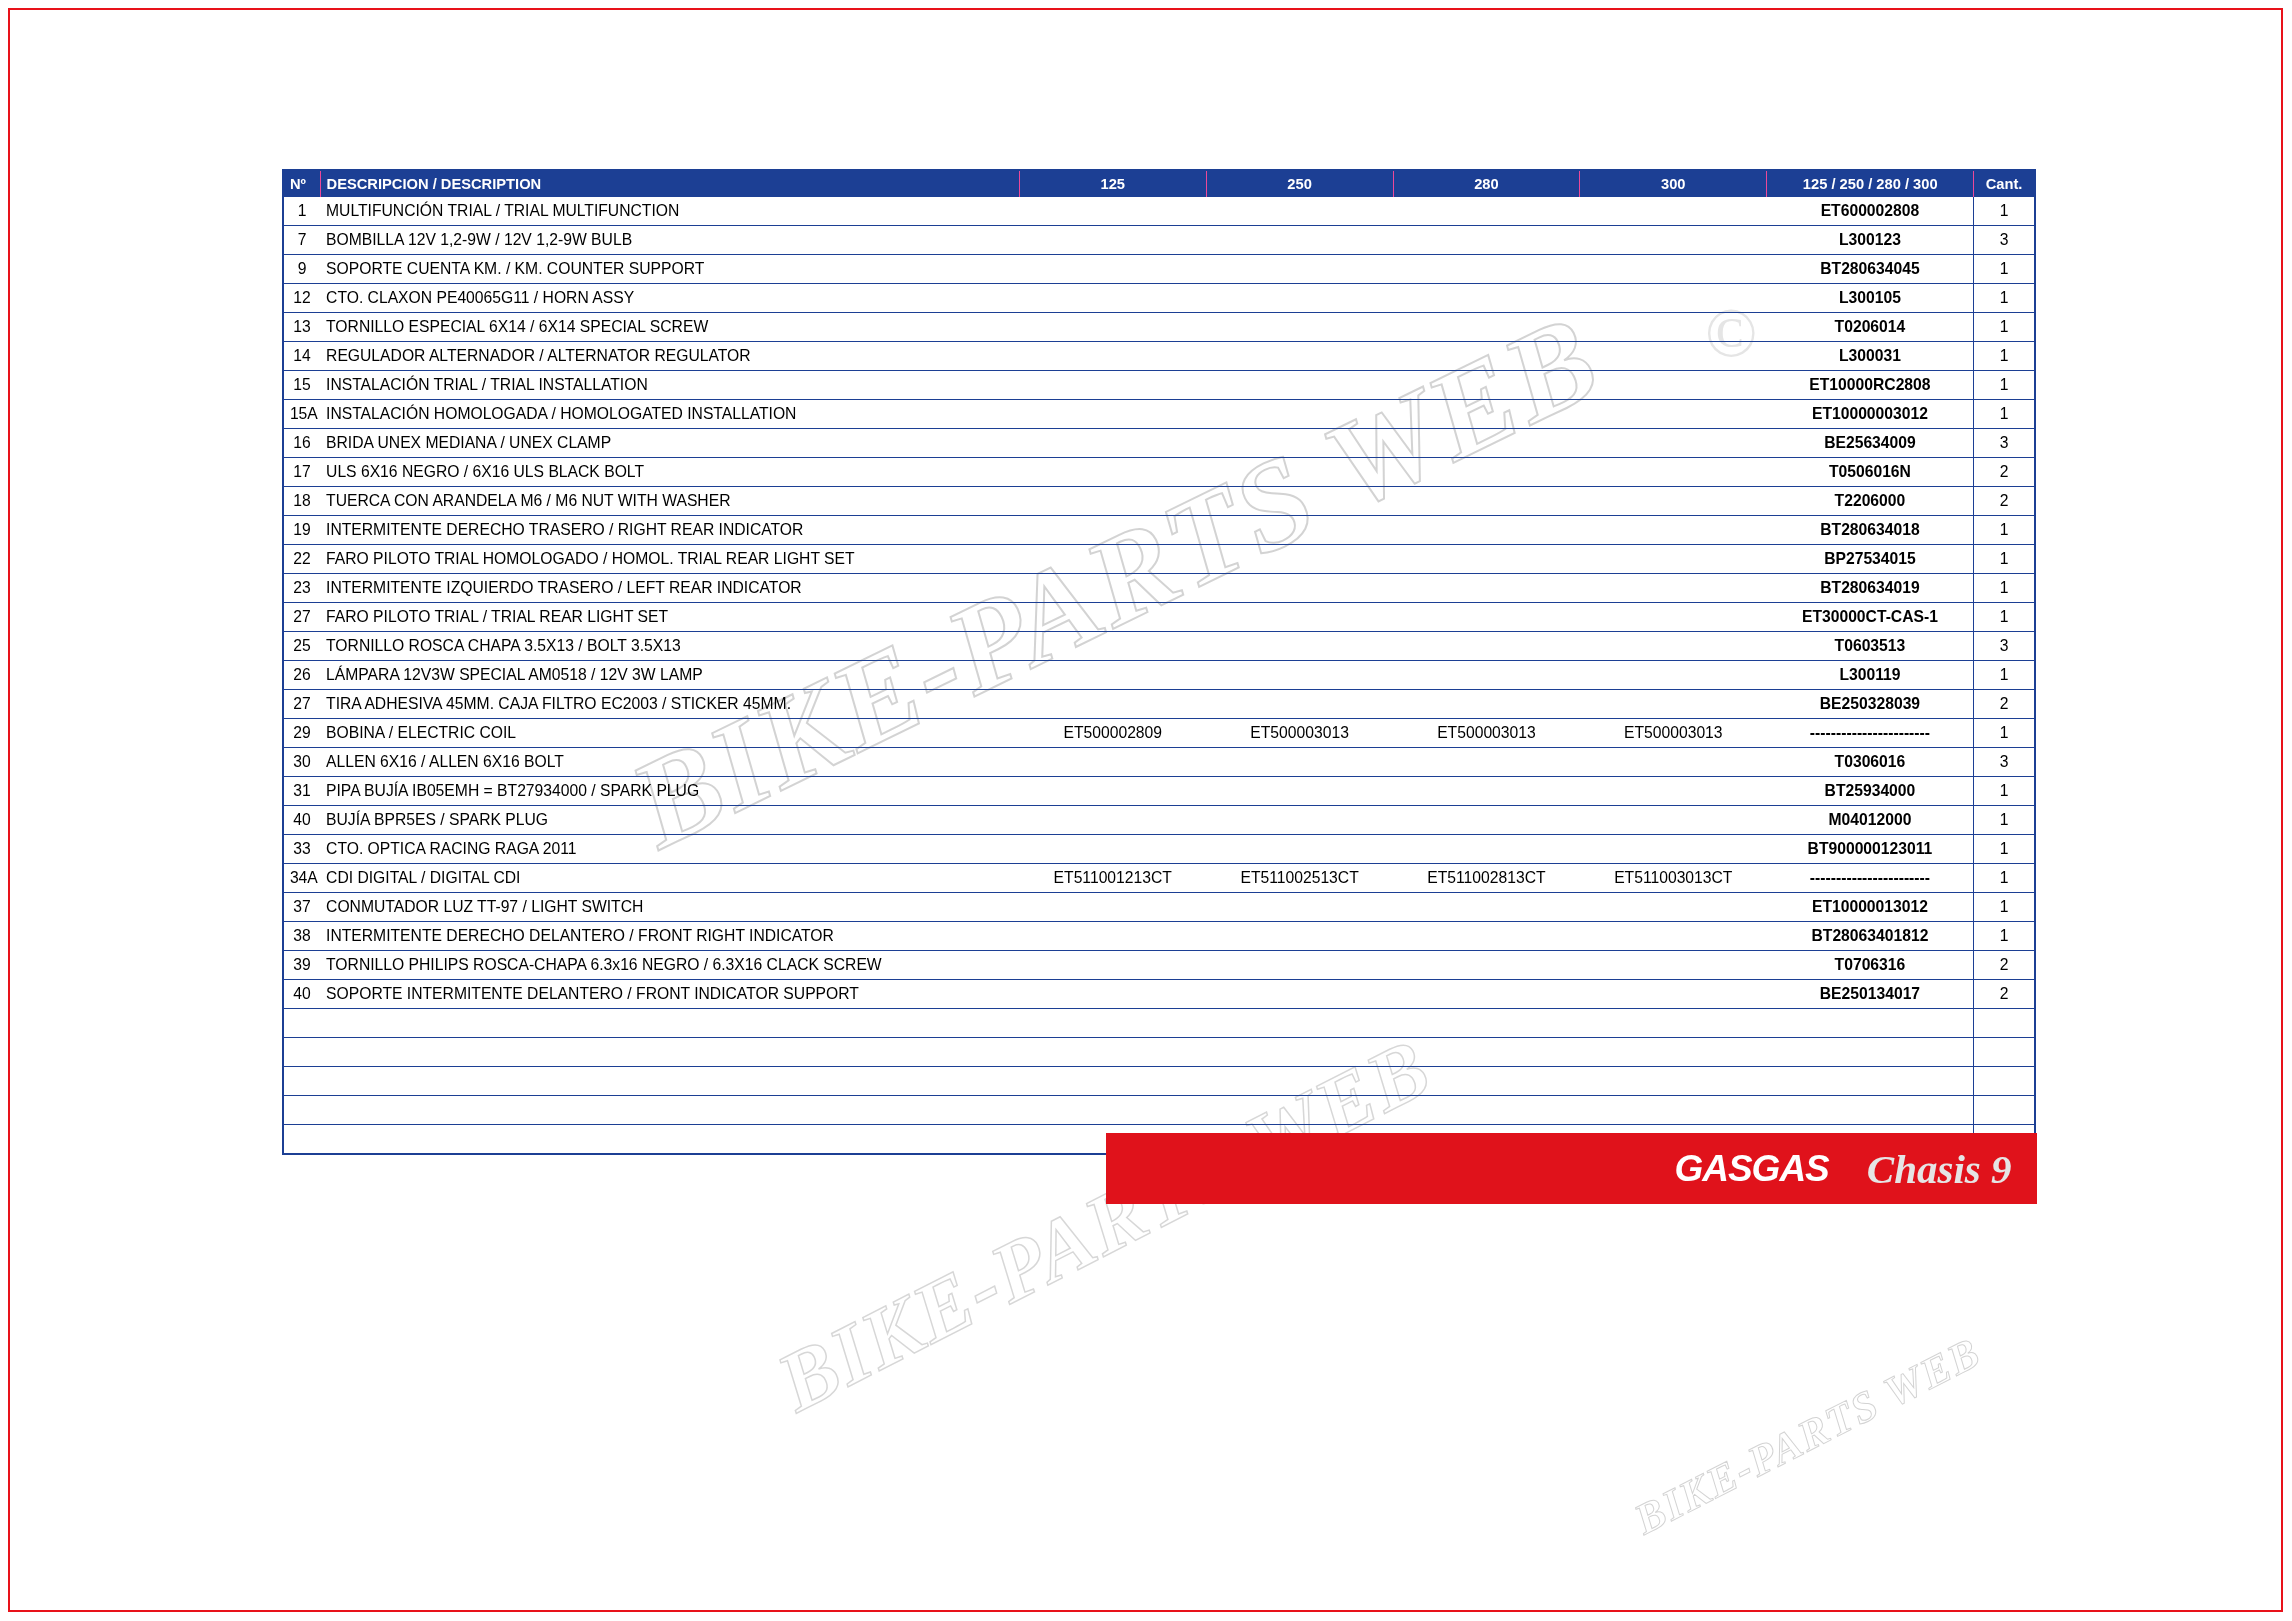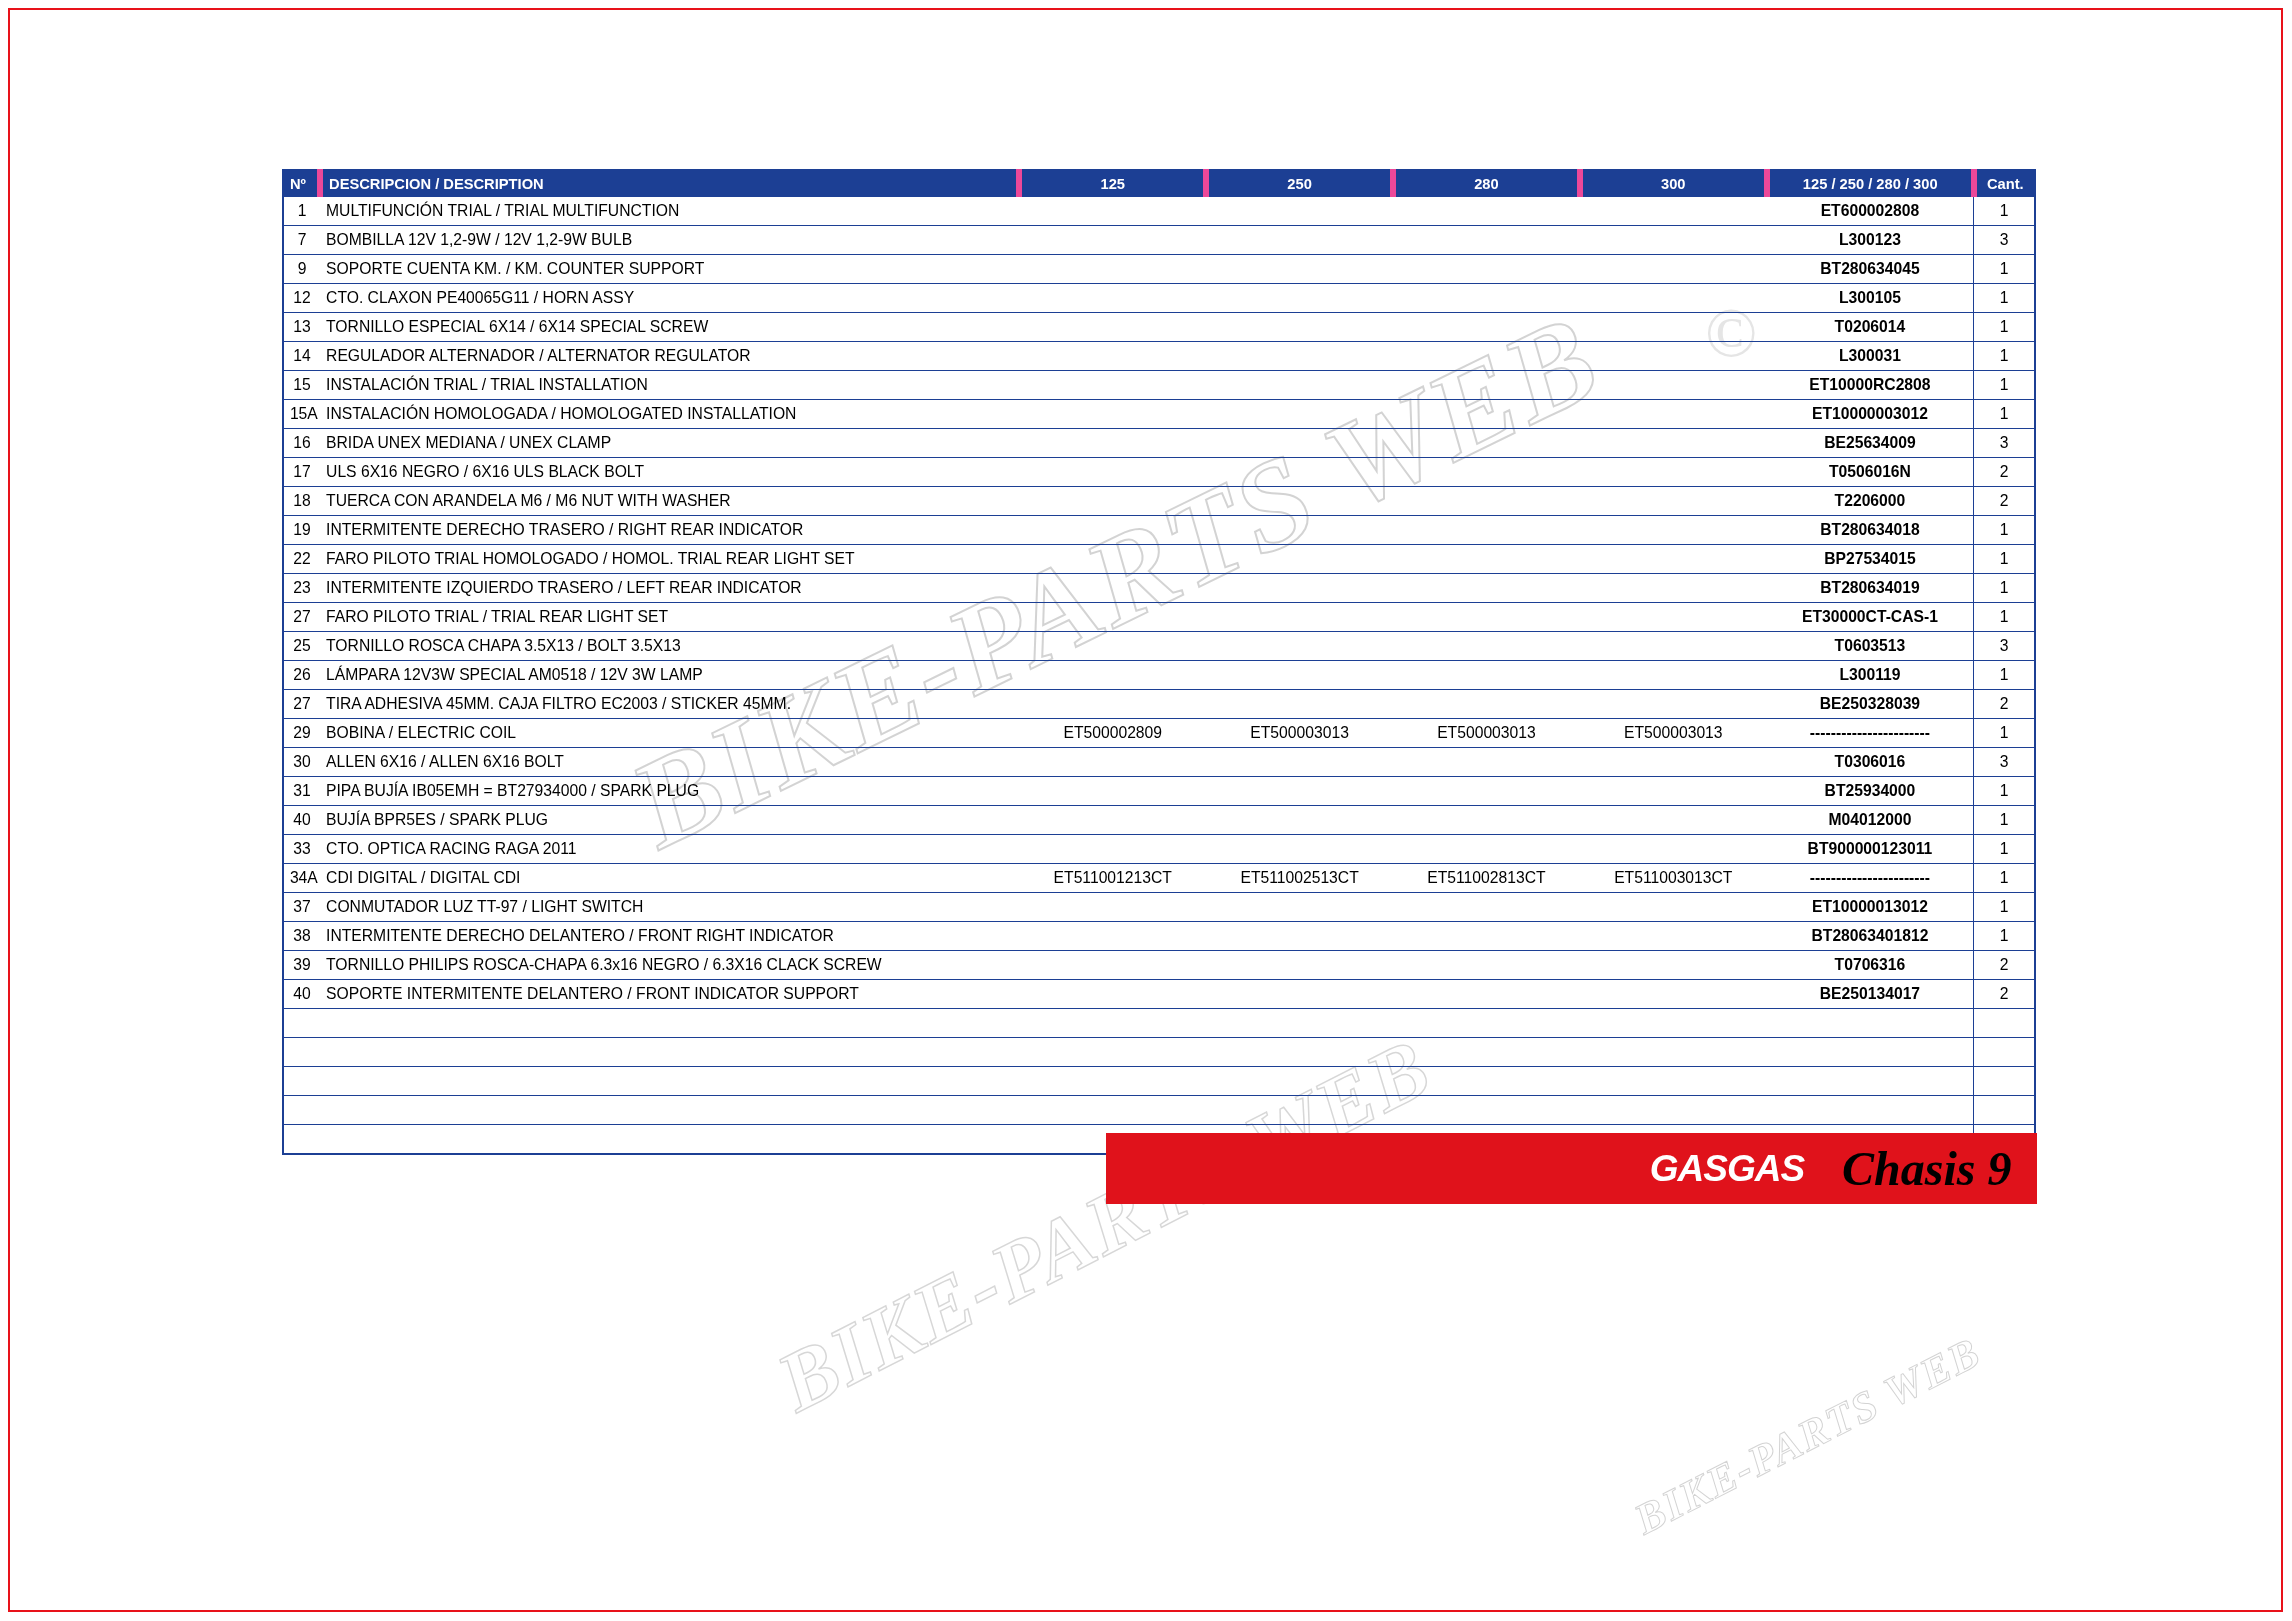--- a/index.html
+++ b/index.html
@@ -90,21 +90,21 @@
   table.parts col.c-v      { width: 186px; }
   table.parts col.c-ref    { width: 206px; }
   table.parts col.c-qty    { width: 61px; }
 
   table.parts thead th {
     background: #1c3f94;
     color: #ffffff;
     font-size: 14.7px;
     font-weight: bold;
     height: 25.5px;
-    border-right: 6px solid #ec4899;
+    border-right: 1px solid #ec4899;
     padding: 0 5.9px;
     text-align: center;
     white-space: nowrap;
     overflow: hidden;
   }
   table.parts thead th.left { text-align: left; }
   table.parts thead th:last-child { border-right: none; }
 
   table.parts tbody td {
     height: 28px;
@@ -139,25 +139,25 @@
   }
   .brand {
     color: #ffffff;
     font-family: "Liberation Sans", sans-serif;
     font-weight: bold;
     font-style: italic;
     font-size: 37px;
     letter-spacing: -1px;
   }
   .chapter {
-    color: #000000;
+    color: #e5e5e5;
     font-family: "Liberation Serif", serif;
     font-weight: bold;
     font-style: italic;
-    font-size: 48px;
+    font-size: 41px;
   }
 </style>
 </head>
 <body>
 
 <div class="page-border"></div>
 
 <div class="watermark wm1">BIKE-PARTS WEB</div>
 <div class="watermark wm2">BIKE-PARTS WEB</div>
 <div class="watermark wm3">BIKE-PARTS WEB</div>

